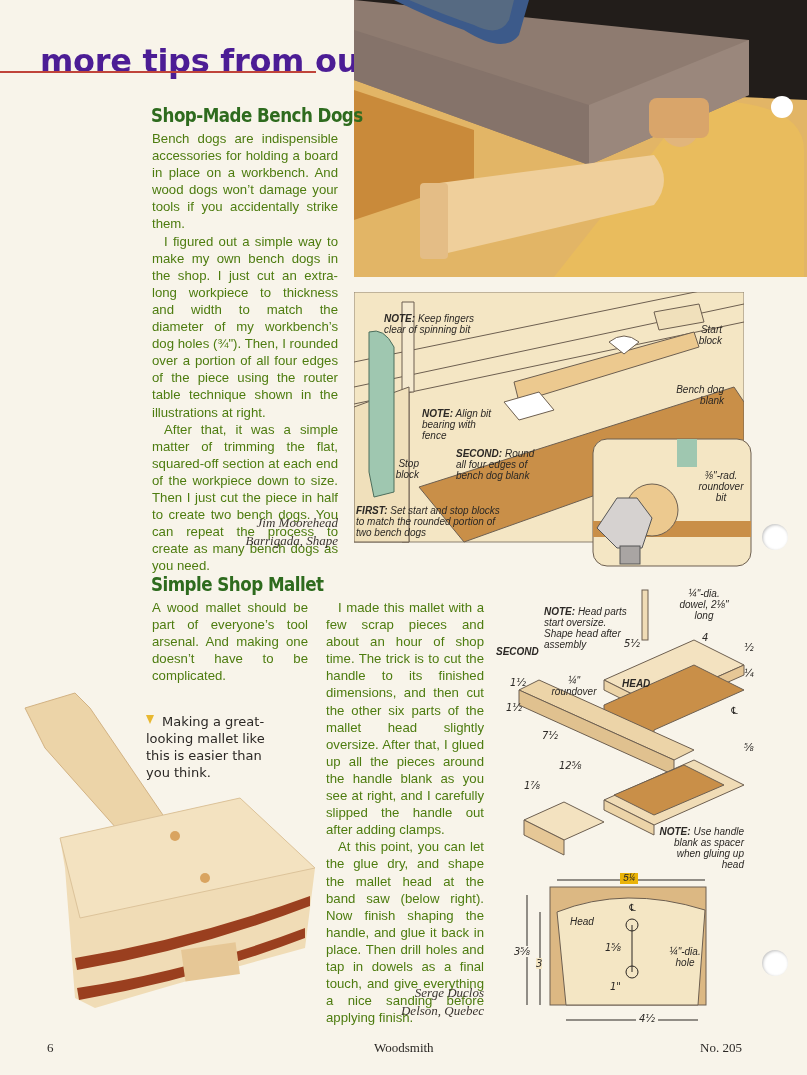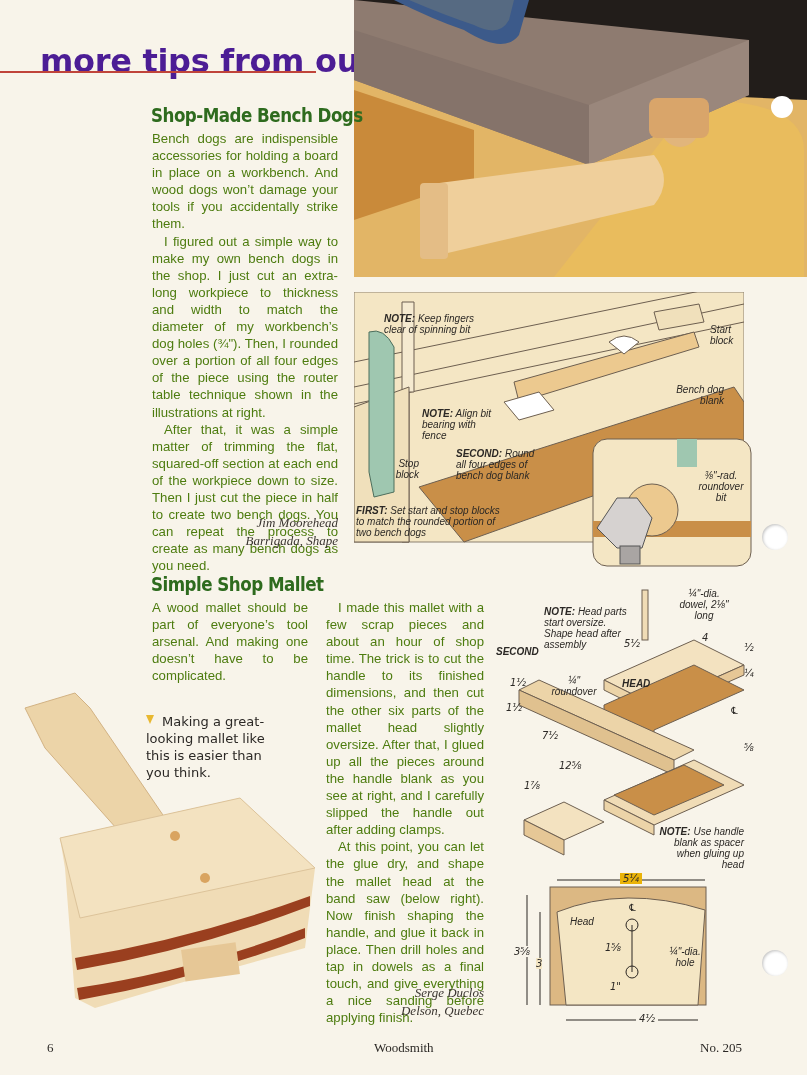--- a/index.html
+++ b/index.html
@@ -77,21 +77,21 @@
     <rect x="1" y="1" width="158" height="127" rx="14" fill="#f4e6c4" stroke="#6d5f50"></rect>
     <rect x="1" y="83" width="158" height="16" fill="#c98f48"></rect>
     <rect x="85" y="1" width="20" height="28" fill="#9fc7b0"></rect>
     <circle cx="60" cy="72" r="26" fill="#ecc98f" stroke="#6d5f50"></circle>
     <path d="M25 60 L45 60 L60 80 L50 110 L25 110 L5 90 Z" fill="#d6d2d0" stroke="#555"></path>
     <rect x="28" y="108" width="20" height="18" fill="#a9a5a3" stroke="#555"></rect>
   </svg>
   <div class="abs note" style="left:30px; top:13px; width:110px;"><b>NOTE:</b> <span>Keep fingers clear of spinning bit</span></div>
   <div class="abs note" style="left:68px; top:108px; width:80px;"><b>NOTE:</b> <span>Align bit bearing with fence</span></div>
   <div class="abs note" style="left:33px; top:158px; width:32px; text-align:right;">Stop block</div>
-  <div class="abs note" style="left:356px; top:24px; width:32px; ">Start block</div>
+  <div class="abs note" style="left:336px; top:24px; width:32px; text-align:right;">Start block</div>
   <div class="abs note" style="left:310px; top:84px; width:60px; text-align:right;">Bench dog blank</div>
   <div class="abs note" style="left:2px; top:205px; width:150px;"><b>FIRST:</b> <span>Set start and stop blocks to match the rounded portion of two bench dogs</span></div>
   <div class="abs note" style="left:102px; top:148px; width:90px;"><b>SECOND:</b> <span>Round all four edges of bench dog blank</span></div>
   <div class="abs note" style="left:338px; top:170px; width:58px; text-align:center;">⅜"-rad. roundover bit</div>
 </div>
 
 <div class="abs tip-title" style="left:151px; top:573px;">Simple Shop Mallet</div>
 <div class="abs body-text" style="left:152px; top:599px; width:156px;">A wood mallet should be part of everyone’s tool arsenal. And making one doesn’t have to be complicated.</div>
 
 <div class="abs photo" style="left:15px; top:688px; width:300px; height:320px;">
@@ -159,21 +159,21 @@
     <path d="M57 42 Q125 15 205 40 L198 135 L66 135 Z" fill="#f4e6c4" stroke="#6d5f50"></path>
     <line x1="57" y1="10" x2="205" y2="10" stroke="#2b2622"></line>
     <line x1="66" y1="150" x2="198" y2="150" stroke="#2b2622"></line>
     <line x1="27" y1="25" x2="27" y2="135" stroke="#2b2622"></line>
     <line x1="40" y1="42" x2="40" y2="135" stroke="#2b2622"></line>
     <line x1="132" y1="55" x2="132" y2="102" stroke="#2b2622"></line>
     <circle cx="132" cy="55" r="6" fill="none" stroke="#2b2622"></circle>
     <circle cx="132" cy="102" r="6" fill="none" stroke="#2b2622"></circle>
   </svg>
   <div class="abs note" style="left:70px; top:38px;">Head</div>
-  <div class="abs dim" style="left:120px; top:3px; background:#eab308; padding:0 3px;">5¼</div>
+  <div class="abs dim" style="left:120px; top:3px; background:#eab308; padding:0 3px;font-family:Liberation Mono, monospace;">5¼</div>
   <div class="abs dim" style="left:136px; top:143px; background:#f8f4ea; padding:0 3px;">4½</div>
   <div class="abs dim" style="left:14px; top:76px; background:#f8f4ea;">3⅝</div>
   <div class="abs dim" style="left:36px; top:88px; background:#f4e6c4;">3</div>
   <div class="abs dim" style="left:105px; top:72px;">1⅝</div>
   <div class="abs dim" style="left:110px; top:111px;">1"</div>
   <div class="abs note" style="left:160px; top:68px; width:50px; text-align:center;">¼"-dia. hole</div>
   <div class="abs dim" style="left:128px; top:32px;">℄</div>
 </div>
 
 <div class="abs punch" style="left:762px; top:524px;"></div>

